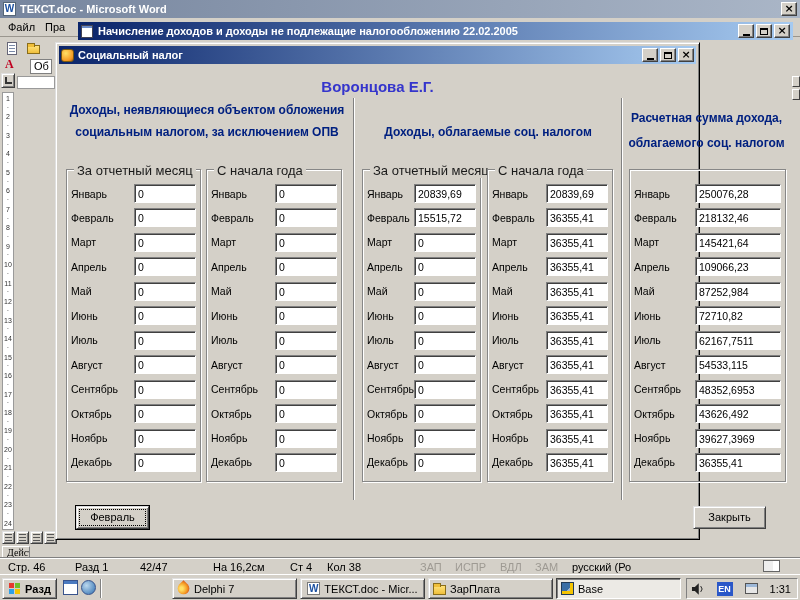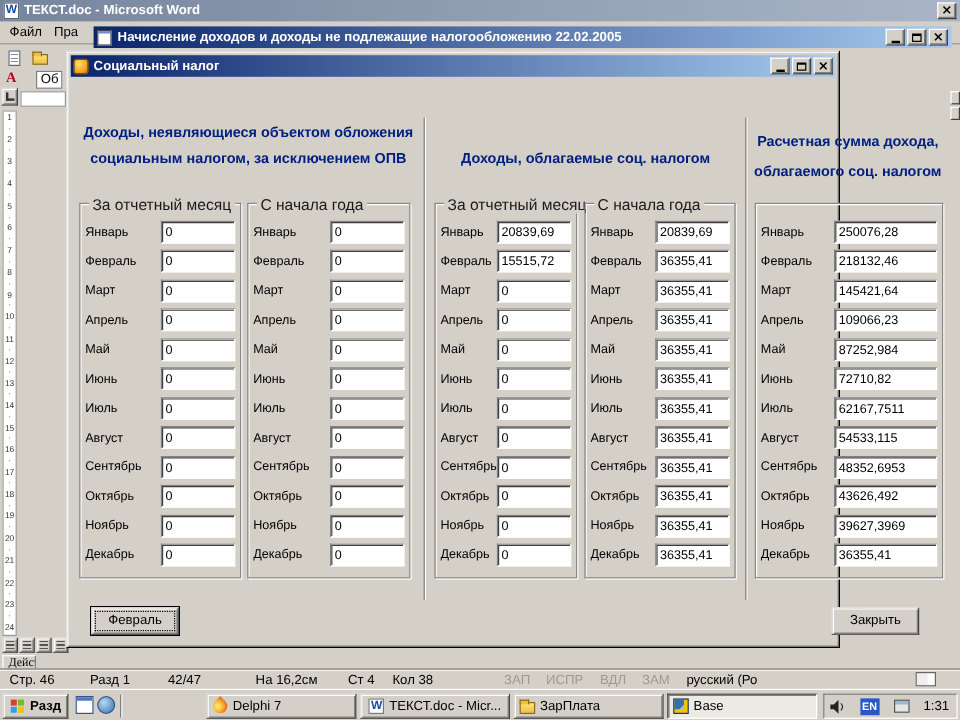--- a/index.html
+++ b/index.html
@@ -284,20 +284,21 @@
           </span>
         <span class="tb-btn">
             <b class="glyph-max"></b>
           </span>
         <span class="tb-btn">
             <b class="x">×</b>
           </span>
       </span>
     </div>
     <div class="dlg-client">
+      <div class="person">Воронцова Е.Г.</div>
 
       <div class="hdr" style="top:37px;left:2px;width:292px">Доходы, неявляющиеся объектом обложения</div>
       <div class="hdr" style="top:59px;left:2px;width:292px">социальным налогом, за исключением ОПВ</div>
       <div class="hdr" style="top:59px;left:296px;width:266px">Доходы, облагаемые соц. налогом</div>
       <div class="hdr" style="top:45px;left:566px;width:163px">Расчетная сумма дохода,</div>
       <div class="hdr" style="top:70px;left:566px;width:163px">облагаемого соц. налогом</div>
 
       <i class="vline" style="left:294px"></i>
       <i class="vline" style="left:562px"></i>
 

